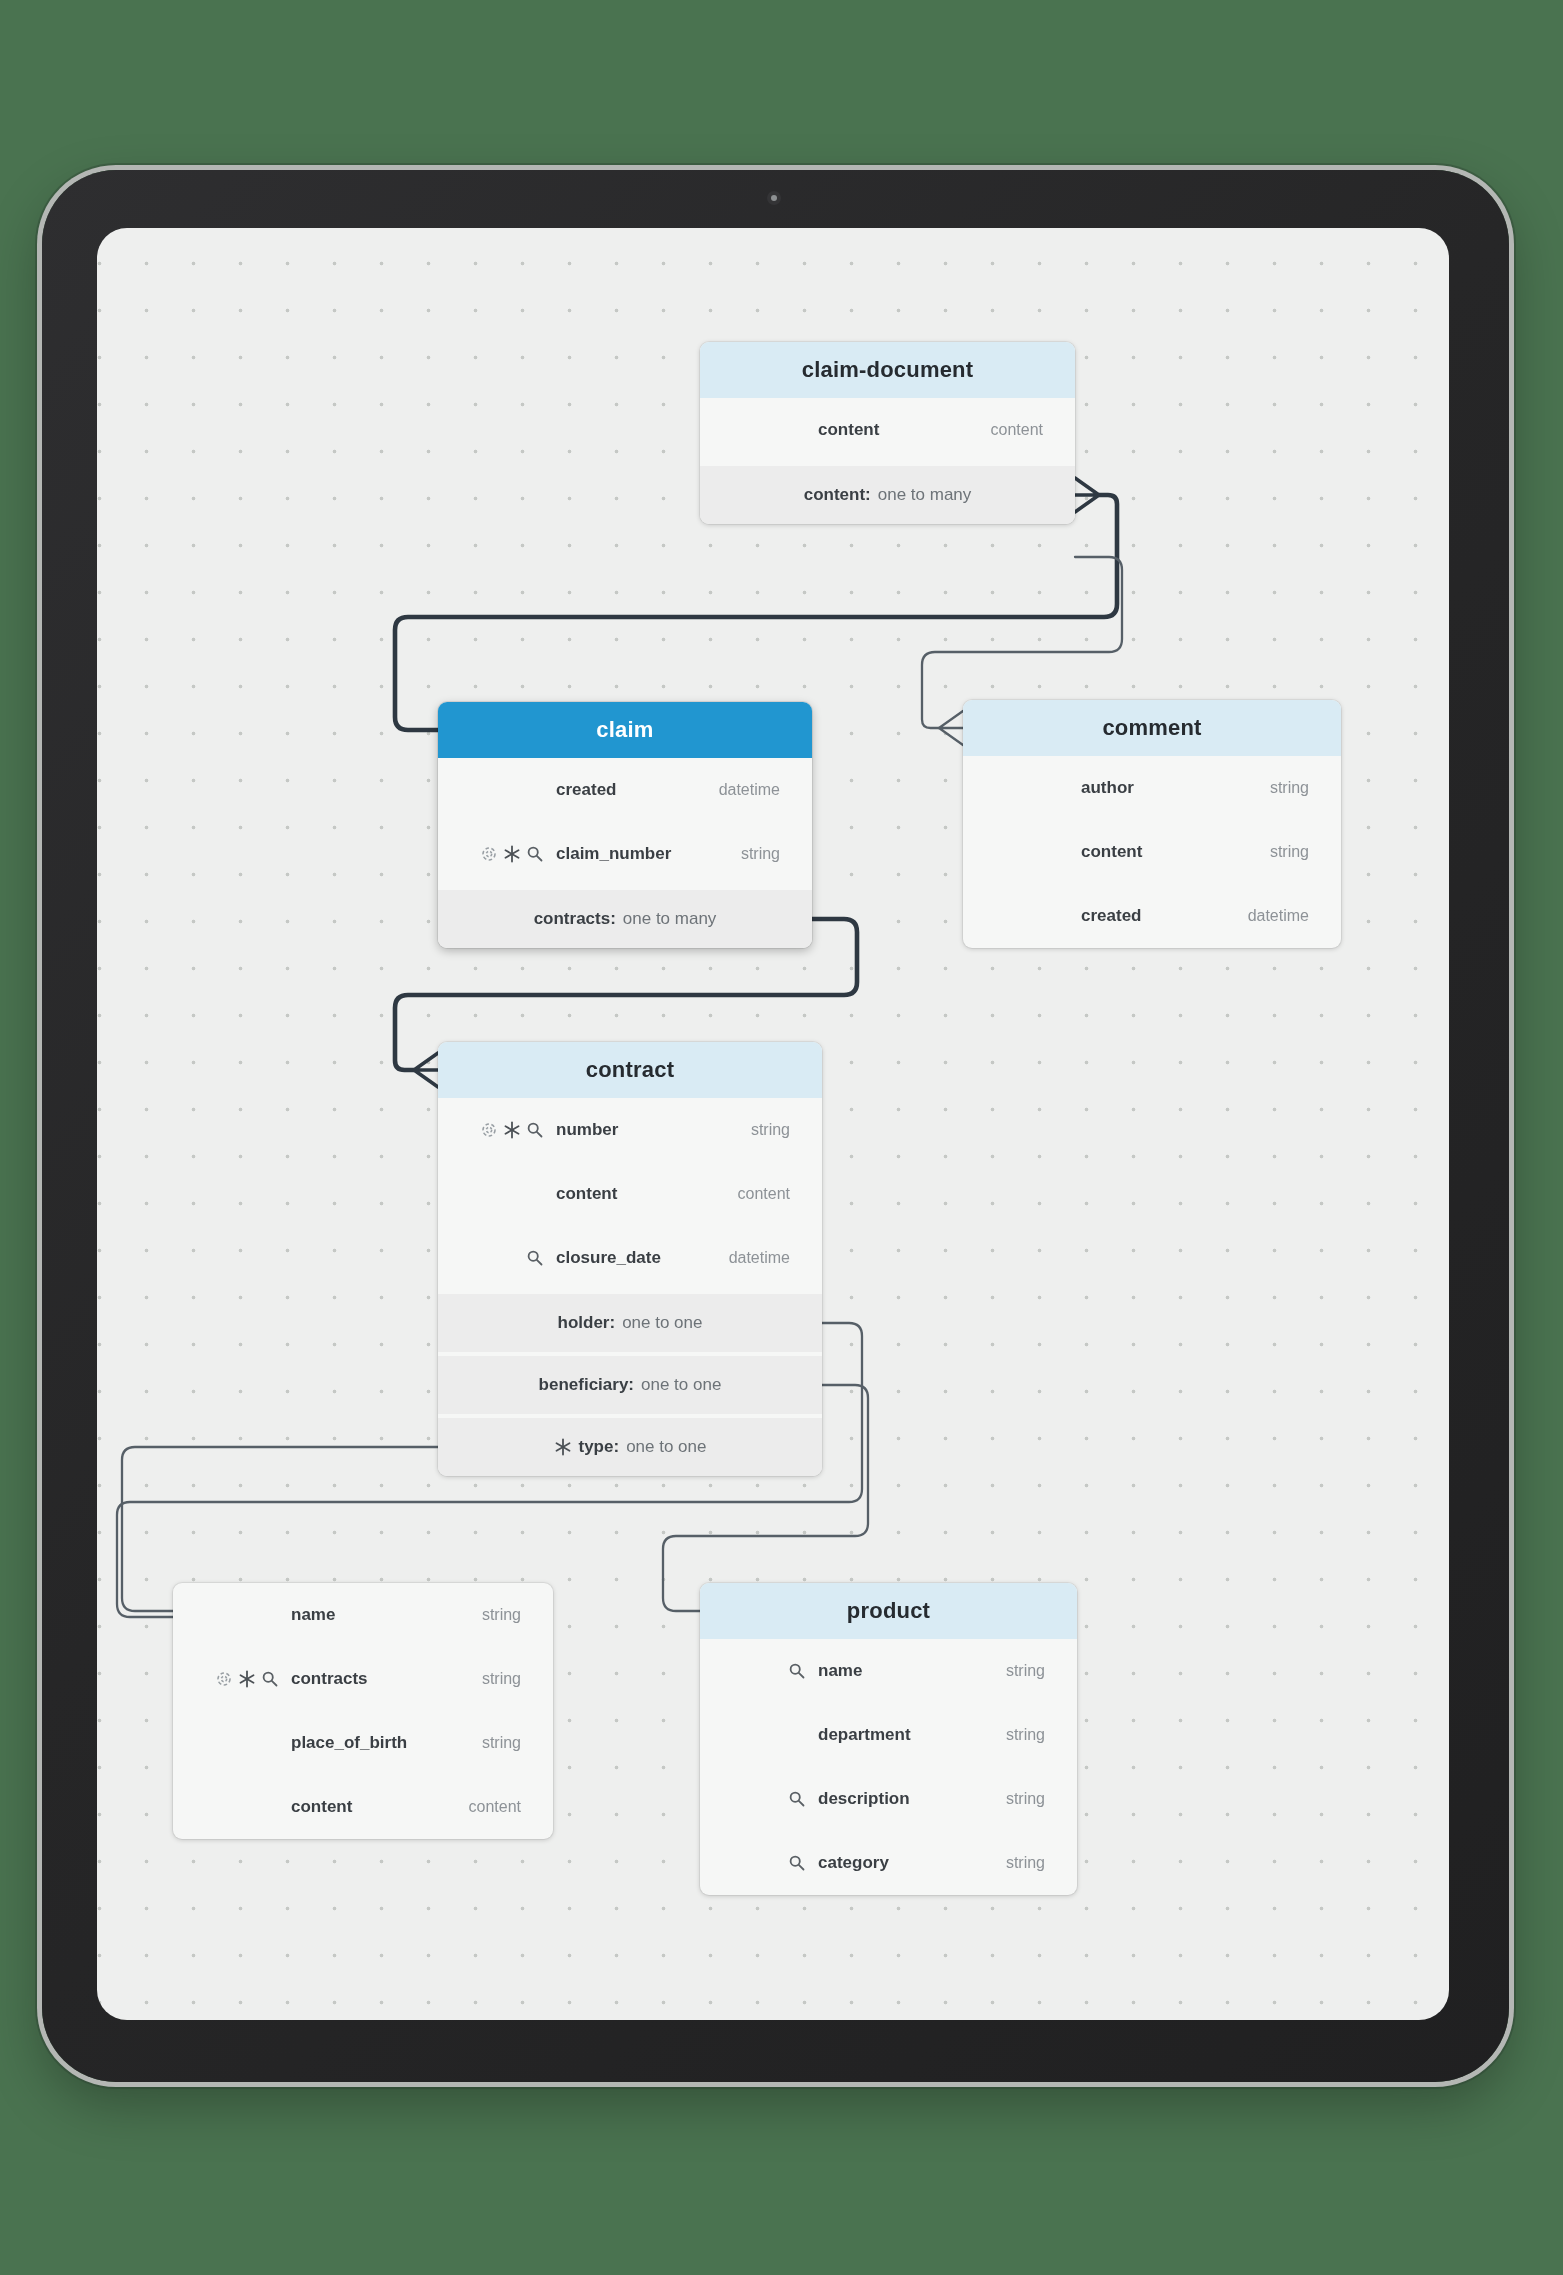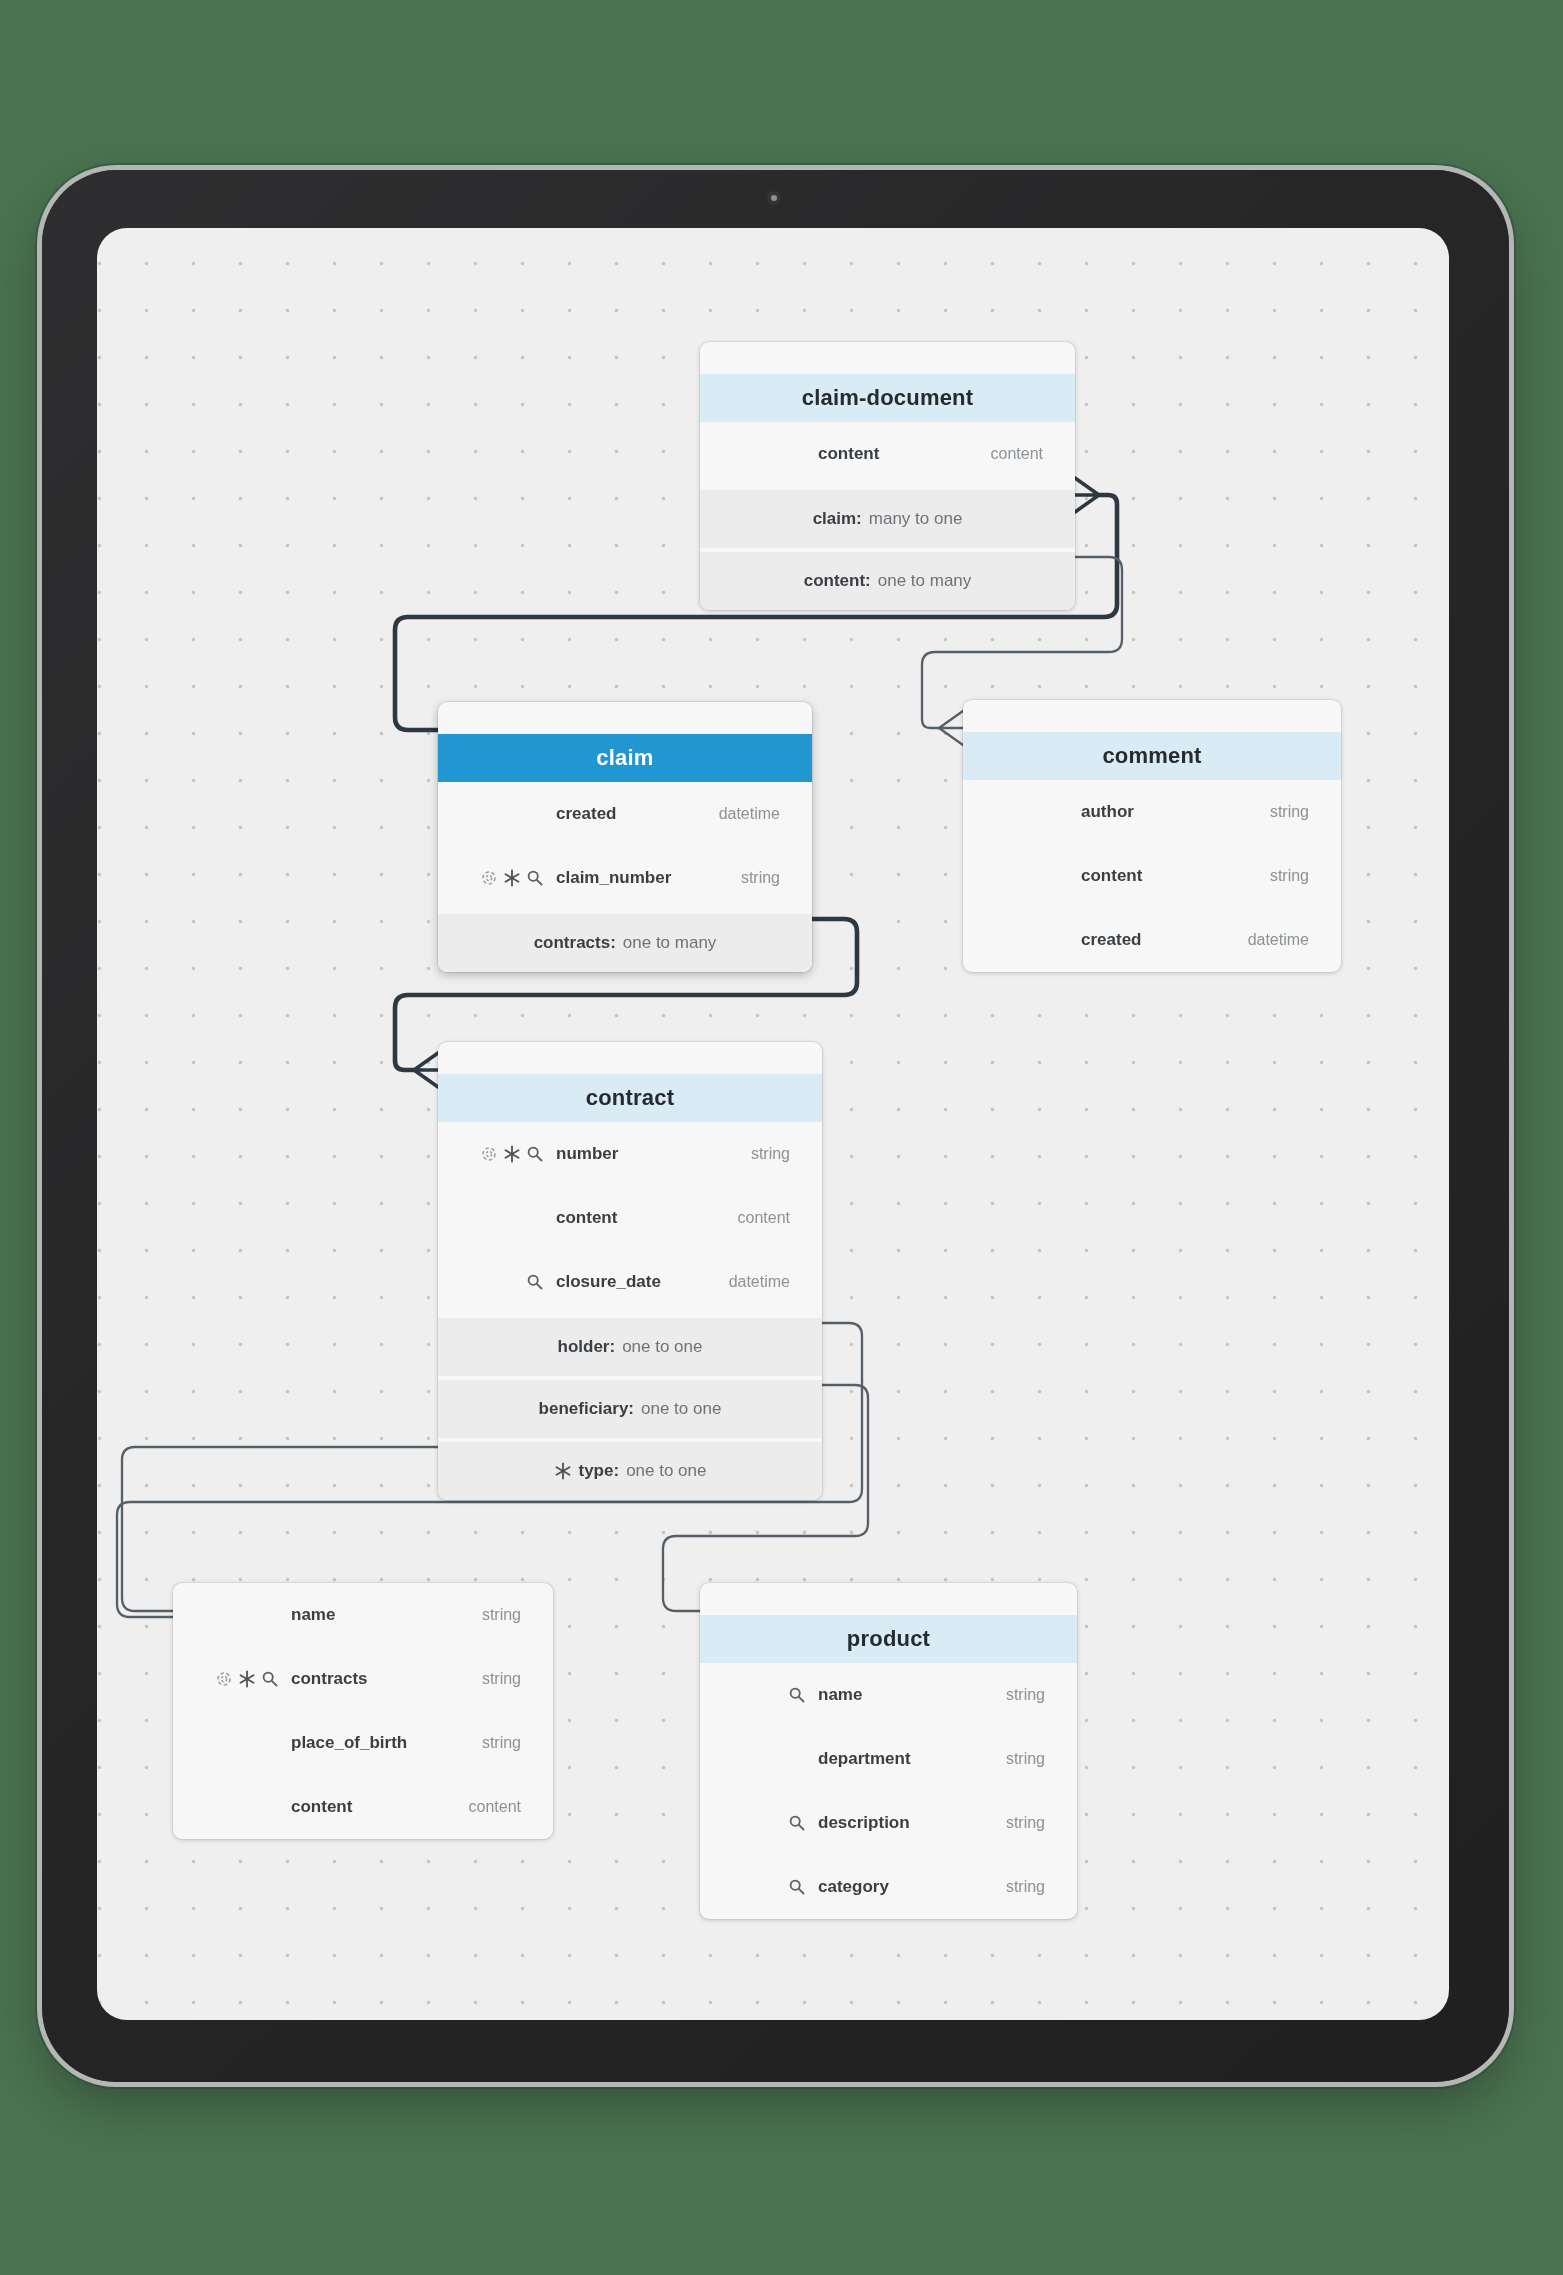--- a/index.html
+++ b/index.html
@@ -24,24 +24,23 @@
     border-radius:30px;background:#eeefee;overflow:hidden;
     background-image:radial-gradient(#c5c8c5 1.7px, rgba(0,0,0,0) 2.1px);
     background-size:47px 47px;background-position:26px 12px;
   }
   .edge-layer{position:absolute;left:0;top:0;width:1352px;height:1792px;}
   .table{
     position:absolute;background:#f6f7f6;border-radius:9px;overflow:hidden;
     box-shadow:0 1px 5px rgba(0,0,0,.18), 0 0 0 1px rgba(0,0,0,.05);
   }
   .table-header{
-    height:48px;display:flex;align-items:center;justify-content:center;
+    height:56px;display:flex;align-items:center;justify-content:center;
     background:#d9ebf4;font-weight:bold;font-size:22px;color:#262b30;
     letter-spacing:.2px;
-    margin-top:32px;
   }
   .table.selected{box-shadow:0 3px 10px rgba(0,0,0,.25), 0 0 0 1px rgba(0,0,0,.08);}
   .table.selected .table-header{background:#2196d0;color:#ffffff;}
   .field-row{
     height:64px;display:grid;grid-template-columns:118px 1fr auto;
     align-items:center;padding-right:32px;font-size:17px;
   }
   .field-icons{display:flex;justify-content:flex-end;align-items:center;gap:5px;padding-right:12px;}
   .field-name{color:#3a3f44;font-weight:600;}
   .field-type{color:#8d9297;font-size:16px;}
@@ -75,24 +74,20 @@
       </svg>
     <div id="tables-layer">
         <div class="table" style="left: 603px; top: 114px; width: 375px;">
           <div class="table-header">claim-document</div>
           <div class="field-row">
             <span class="field-icons"></span>
             <span class="field-name">content</span>
             <span class="field-type">content</span>
           </div>
           <div class="rel-row">
-            <span class="rel-name">claim:</span>
-            <span>many to one</span>
-          </div>
-          <div class="rel-row">
             <span class="rel-name">content:</span>
             <span>one to many</span>
           </div>
         </div>
         <div class="table selected" style="left: 341px; top: 474px; width: 374px;">
           <div class="table-header">claim</div>
           <div class="field-row">
             <span class="field-icons"></span>
             <span class="field-name">created</span>
             <span class="field-type">datetime</span>

